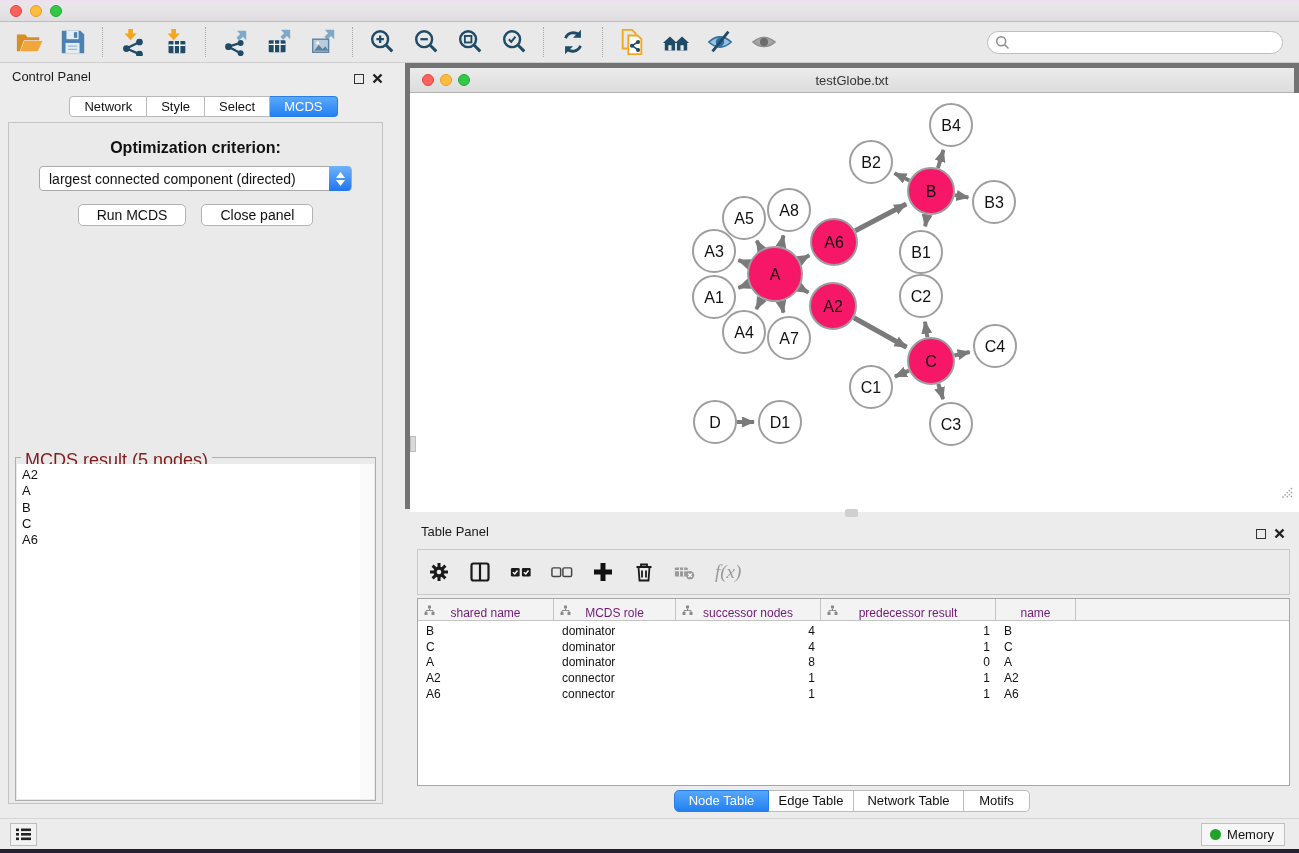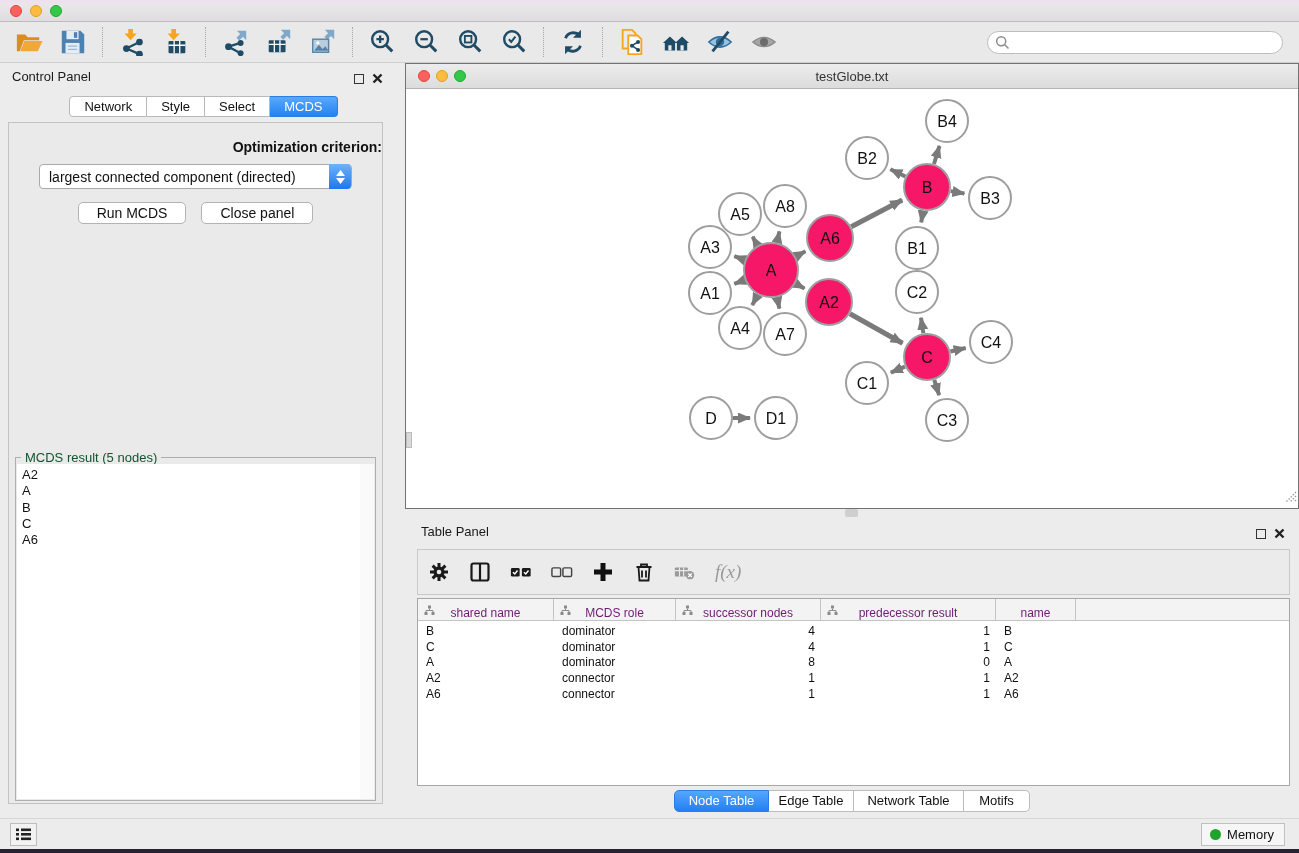--- a/index.html
+++ b/index.html
@@ -36,41 +36,41 @@
   .float-btn { width:10px; height:10px; border:1.5px solid #333; background:transparent; }
   .close-btn svg { width:11px; height:11px; }
   .cp-tabs { position:absolute; left:0; top:33px; width:100%; display:flex; justify-content:center;padding-left:16px; }
   .cp-tab { height:21px; line-height:19px; font-size:13px; padding:0 14px; background:#fff;
     border:1px solid #b9b9b9; border-left:none; color:#111; text-align:center; cursor:default; }
   .cp-tab:first-child { border-left:1px solid #b9b9b9; border-radius:4px 0 0 4px; }
   .cp-tab:last-child { border-radius:0 4px 4px 0; }
   .cp-tab.active { background:linear-gradient(#59a9fd,#2482f1); border-color:#2a7de4; color:#fff; }
   .cp-body { position:absolute; left:8px; top:59px; width:375px; height:682px;
     background:#eaeaea; border:1px solid #c3c3c3; }
-  .opt-label { margin-top:16px; text-align:right; font-size:14px; font-weight:bold; color:#111; }
+  .opt-label { margin-top:16px; text-align:center; font-size:16px; font-weight:bold; color:#111; }
   .combo { position:relative; margin:9px auto 0; width:313px; height:25px; background:#fff;
     border:1px solid #a9a9a9; border-radius:4px; }
   .combo-text { position:absolute; left:9px; top:4px; font-size:14px; color:#111; white-space:nowrap; }
   .combo-stepper { position:absolute; right:0; top:-1px; width:22px; height:25px; border-radius:0 4px 4px 0;
     background:linear-gradient(#6fb2fb,#2176ee); display:flex; flex-direction:column; align-items:center; justify-content:center; gap:2px; }
   .combo-stepper svg { width:9px; height:6px; }
   .btn-row { margin-top:13px; display:flex; justify-content:center; gap:15px; }
   .push-btn { height:22px; padding:0 18px; background:#fff; border:1px solid #b3b3b3; border-radius:5px;
     font-size:14px; color:#111; font-family:"Liberation Sans",sans-serif; }
   .groupbox { position:absolute; left:6px; top:334px; width:361px; height:344px;
     border:1px solid #aeaeae; }
-  .groupbox-legend { position:absolute; left:5px; top:-8px; background:#eaeaea; padding:0 4px; font-size:13px; color:#14532d; }
+  .groupbox-legend { position:absolute; left:5px; top:-8px; background:#eaeaea; padding:0 4px; font-size:18px; color:#7f1d1d; }
   .result-list { position:absolute; left:1px; top:6px; width:344px; height:335px; background:#fff;
     border-right:1px solid #d0d0d0; font-size:13px; color:#111; padding:3px 0 0 5px; }
   .result-item { height:16.3px; line-height:16.3px; }
   .result-scroll { position:absolute; right:1px; top:6px; width:14px; height:335px; background:#fafafa; }
 
   
   #network-window { position:absolute; left:405px; top:63px; width:894px; height:446px;
-    background:#fca5a5; border:1px solid #737373; }
+    background:#fca5a5; border:5px solid #737373; }
   .net-titlebar { position:relative; height:25px; background:linear-gradient(#ececec,#dcdcdc);
     border-bottom:1px solid #b3b3b3; }
   .net-titlebar .traffic { top:6px; }
   .net-titlebar .title { position:absolute; width:100%; text-align:center; top:5px; font-size:13px; color:#333; }
   #graph-canvas { position:relative; width:892px; height:419px; background:#fff; overflow:hidden; }
   #graph-svg text { font-family:"Liberation Sans",sans-serif; }
   .resize-grip { position:absolute; right:1px; bottom:1px; }
   .mini-scroll { position:absolute; left:0px; top:368px; width:6px; height:16px; background:#d9d9d9; border:1px solid #bdbdbd; }
 
   

